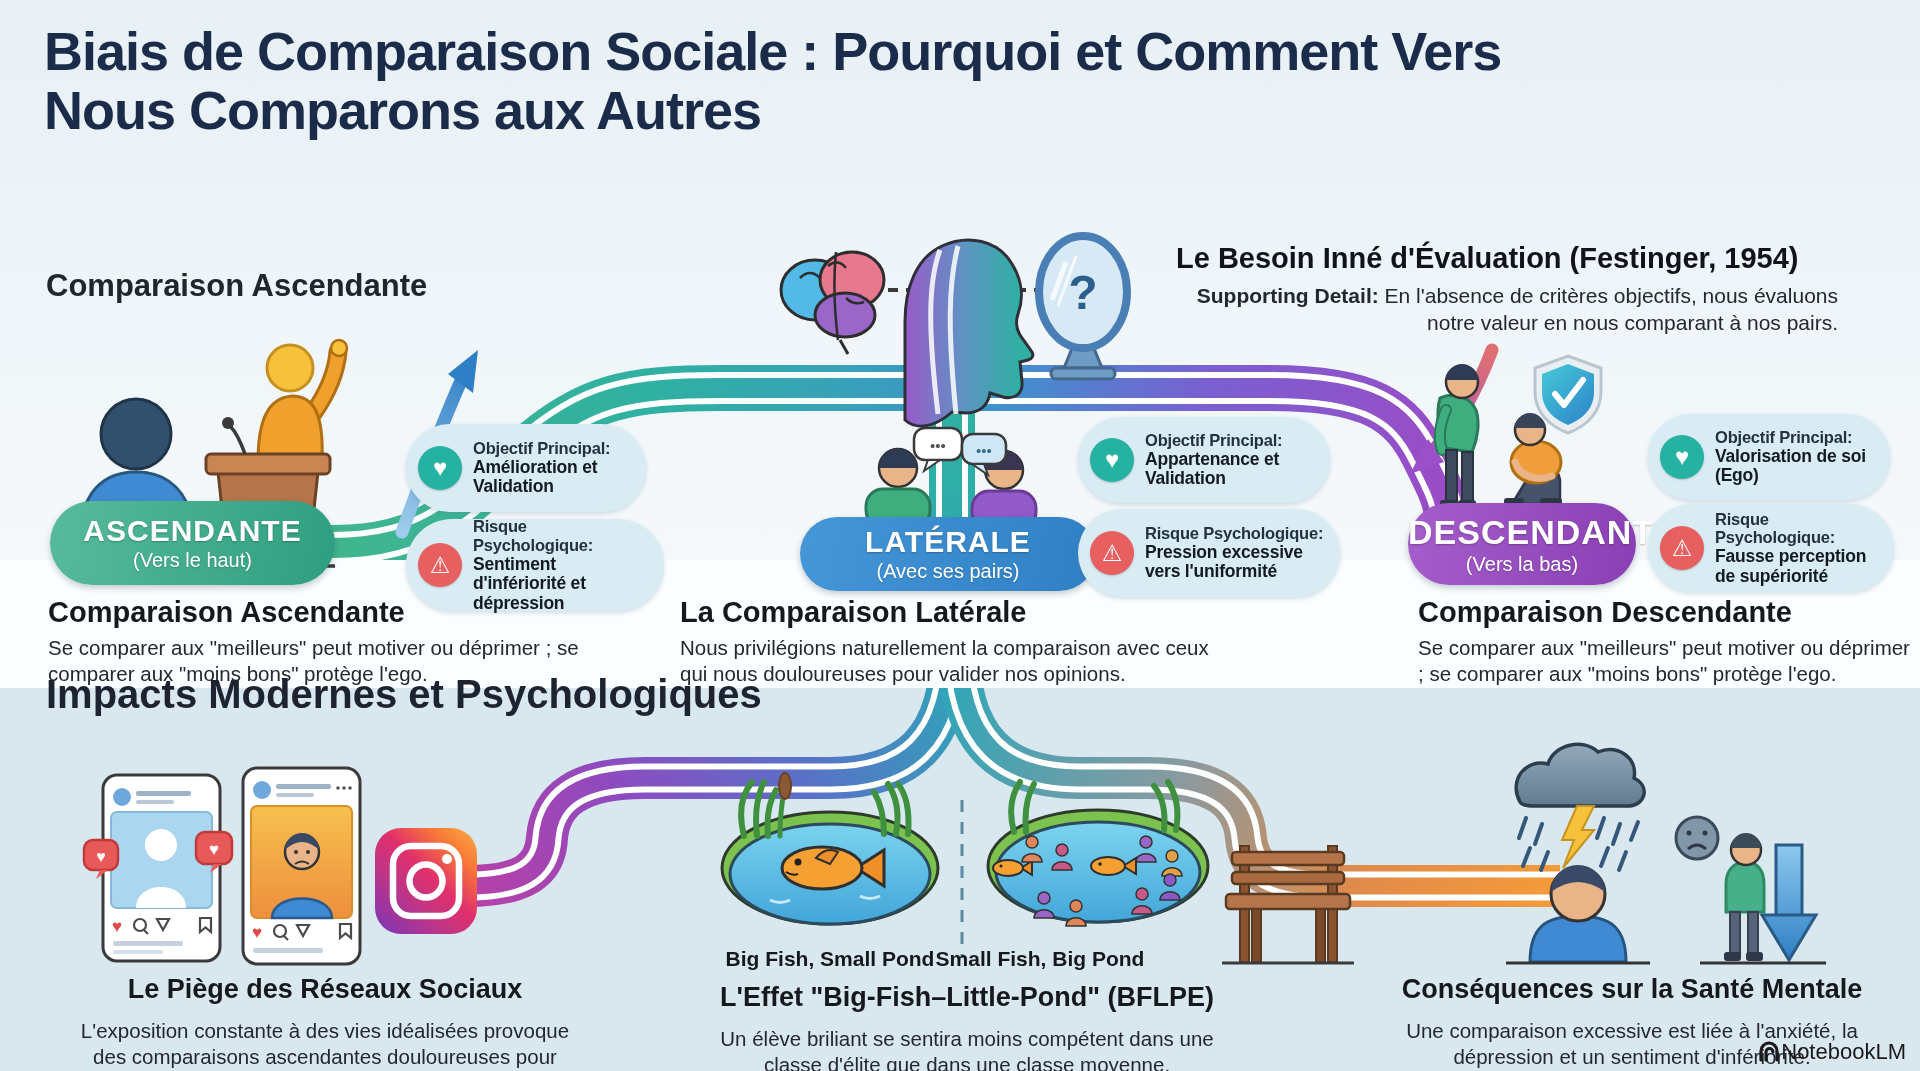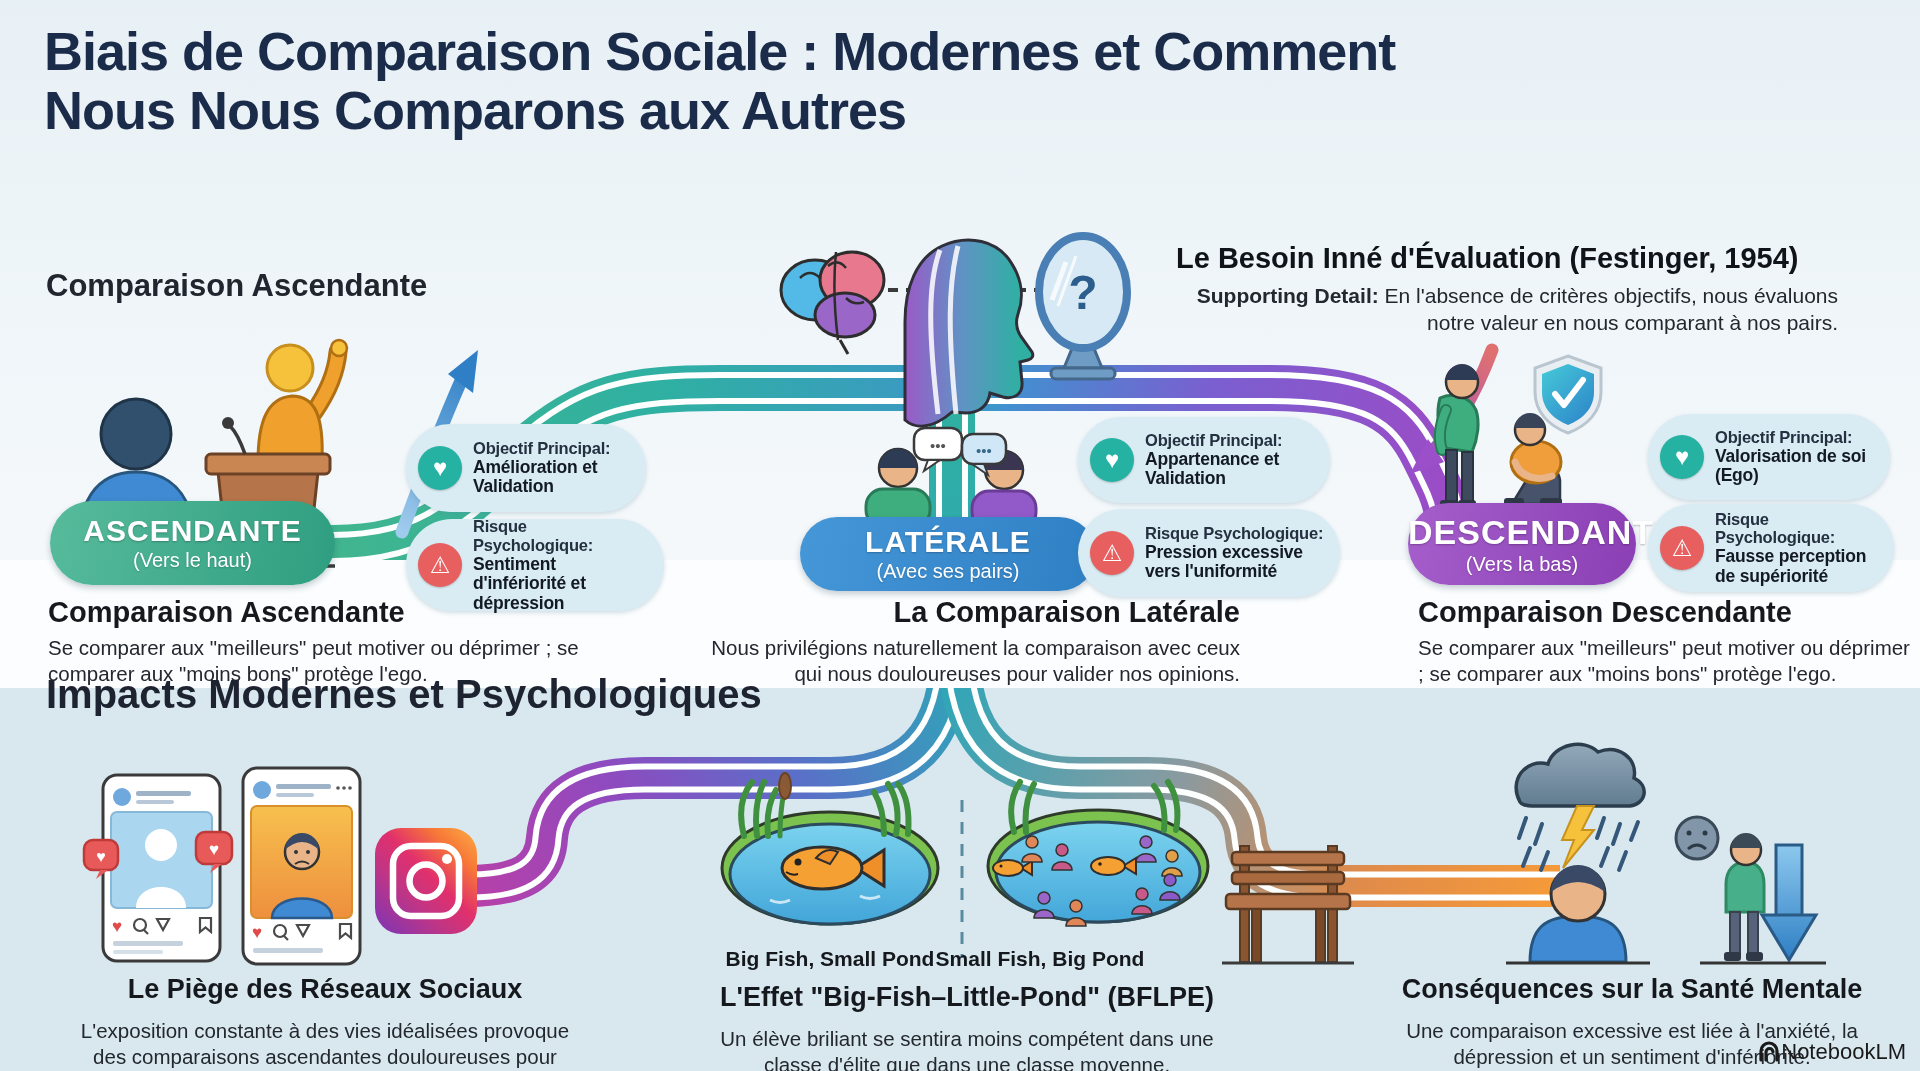--- a/index.html
+++ b/index.html
@@ -41,21 +41,21 @@
     display:flex;align-items:center;justify-content:center;color:#fff;
     font-size:24px;line-height:1;box-shadow:0 1px 2px rgba(0,0,0,.2);
   }
   .cicon.obj{background:#26b2a2;}
   .cicon.risk{background:#e75f5f;font-size:23px;}
   .ctext{line-height:1.12;letter-spacing:-0.2px;}
   .clabel{font-size:16.5px;font-weight:600;color:#243040;}
   .cvalue{font-size:17.5px;font-weight:bold;color:#131a24;}
   .desc h4{margin:0 0 6px 0;font-size:29px;font-weight:bold;color:#15181d;}
   .desc p{margin:0;font-size:20.5px;line-height:1.28;color:#23272e;}
-  .center{text-align:right;}
+  .center{text-align:left;}
   .impacts-heading{left:46px;top:672px;font-size:40px;font-weight:bold;color:#1d2330;}
   .pond-label{font-size:21px;font-weight:bold;color:#15181d;text-align:center;}
   .caption{text-align:center;}
   .caption h5{margin:0 0 13px 0;font-size:27px;font-weight:bold;color:#15181d;}
   .caption p{margin:0;font-size:20.5px;line-height:1.26;color:#23272e;}
   .watermark{
     right:14px;bottom:6px;display:flex;align-items:flex-start;
     font-size:22px;font-weight:400;color:#1a1a1a;
   }
 </style>
@@ -420,21 +420,21 @@
       <rect x="1746" y="952" width="17" height="9" rx="3" fill="#2e3846"></rect>
     </g>
 
     <g>
       <rect x="1776" y="845" width="26" height="72" fill="url(#gDown)" stroke="#2a5a86" stroke-width="3"></rect>
       <polygon points="1762,915 1816,915 1789,960" fill="url(#gDown)" stroke="#2a5a86" stroke-width="3"></polygon>
     </g>
     <line x1="1700" y1="963" x2="1826" y2="963" stroke="#333333" stroke-width="3"></line>
   </svg>
 
-  <div class="abs title">Biais de Comparaison Sociale : Modernes et Comment Nous Nous Comparons aux Autres</div>
+  <div class="abs title">Biais de Comparaison Sociale : Pourquoi et Comment Vers Nous Comparons aux Autres</div>
 
   <div class="abs sec-heading" style="left:46px;top:268px;">Comparaison Ascendante</div>
 
   <div class="abs festinger">
     <h3>Le Besoin Inné d'Évaluation (Festinger, 1954)</h3>
     <p><span class="lbl">Supporting Detail:</span><span> En l'absence de critères objectifs, nous évaluons notre valeur en nous comparant à nos pairs.</span></p>
   </div>
 
   <div class="pill pill-asc" style="left:50px;top:501px;width:285px;height:84px;">
     <div class="main">ASCENDANTE</div>

